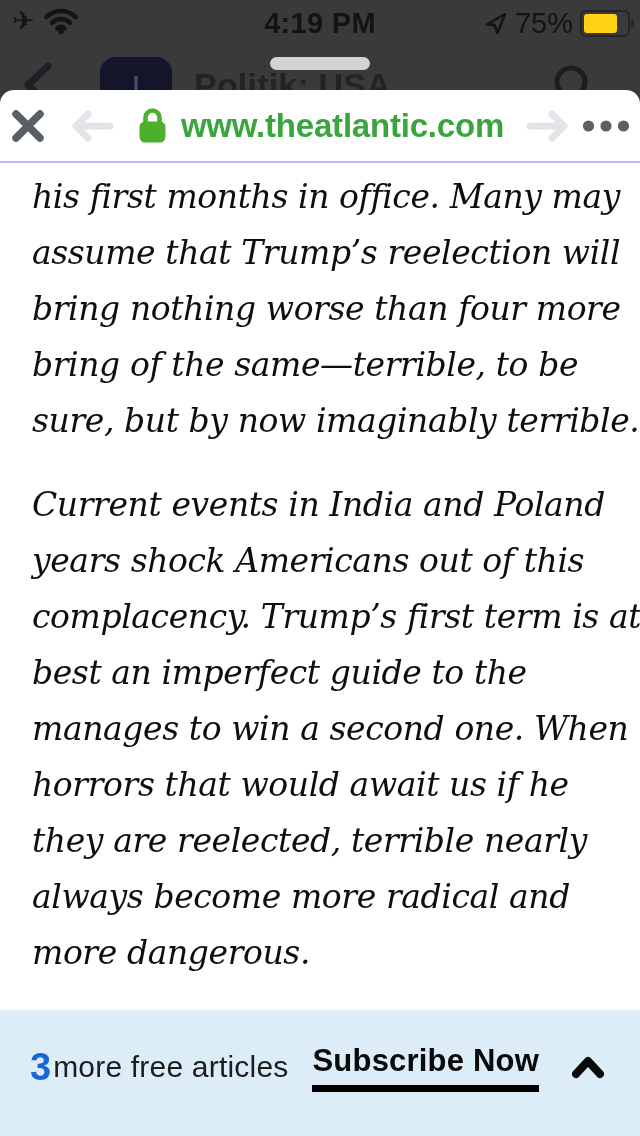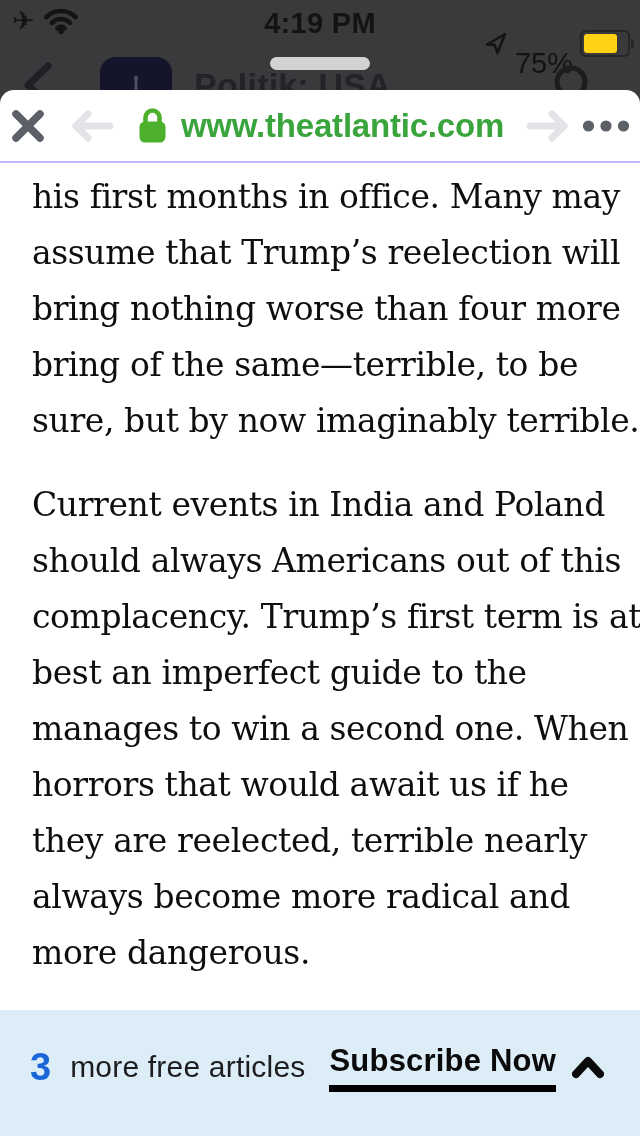--- a/index.html
+++ b/index.html
@@ -9,21 +9,21 @@
     font-family:"Liberation Sans", sans-serif;
     -webkit-font-smoothing:antialiased;
   }
   
   .statusbar{position:absolute;top:0;left:0;width:640px;height:44px;z-index:1;}
   .sb-left{position:absolute;left:12px;top:6px;display:flex;align-items:center;gap:9px;}
   .sb-plane{font-family:"DejaVu Sans",sans-serif;font-size:27px;color:#141416;line-height:30px;}
   .sb-time{position:absolute;top:7px;left:0;width:640px;text-align:center;
            font-size:29px;font-weight:700;color:#131315;letter-spacing:.3px;}
   .sb-right{position:absolute;right:10px;top:7px;display:flex;align-items:center;gap:7px;}
-  .sb-batt-pct{font-size:29px;color:#131315;margin-top:40px;}
+  .sb-batt-pct{font-size:29px;color:#131315;}
   .battery{position:relative;width:46px;height:23px;border:2px solid #262628;border-radius:6px;}
   .battery .fill{position:absolute;left:2px;top:2px;bottom:2px;width:72%;border-radius:3px;}
   .battery .nub{position:absolute;right:-6px;top:7px;width:3px;height:9px;background:#262628;border-radius:0 2px 2px 0;}
   
   .bg-app{position:absolute;top:44px;left:0;width:640px;height:120px;z-index:1;}
   .grabber{position:absolute;left:270px;top:13px;width:100px;height:13px;border-radius:7px;background:#d2d2d4;}
   .bg-back{position:absolute;left:22px;top:18px;}
   .bg-appicon{position:absolute;left:100px;top:13px;width:72px;height:72px;border-radius:16px;background:#14142a;overflow:hidden;}
   .bg-apptitle{position:absolute;left:194px;top:22px;font-size:34px;font-weight:700;color:#232327;letter-spacing:.2px;}
   .bg-search{position:absolute;left:552px;top:18px;}
@@ -34,28 +34,28 @@
   .tb-close{width:40px;height:40px;display:flex;align-items:center;justify-content:center;}
   .tb-back{margin-left:18px;width:50px;height:40px;display:flex;align-items:center;justify-content:center;}
   .tb-url{flex:1;display:flex;align-items:center;justify-content:center;gap:12px;min-width:0;}
   .tb-urltext{font-size:33px;font-weight:600;letter-spacing:-.2px;}
   .tb-fwd{margin-right:8px;width:50px;height:40px;display:flex;align-items:center;justify-content:center;}
   .tb-dots{width:48px;height:40px;display:flex;align-items:center;justify-content:center;}
   
   .article{padding:6px 32px 0 32px;color:#0e0e0e;
            font-family:"DejaVu Serif","Liberation Serif",serif;
            font-size:33px;letter-spacing:-.4px;}
-  .article .para{margin:0 0 28px 0;}
+  .article .para{margin:0 0 28px 0;font-style:italic;}
   .article .tline{line-height:56px;white-space:nowrap;}
   
   .banner{position:absolute;left:0;bottom:0;width:640px;height:126px;z-index:3;
           display:flex;align-items:center;box-sizing:border-box;
           padding:0 36px 12px 30px;}
   .banner-count{font-size:38px;font-weight:700;line-height:1;}
-  .banner-msg{margin-left:19px;font-size:30px;color:#1d1d1f;letter-spacing:.2px;}
+  .banner-msg{margin-left:2px;font-size:30px;color:#1d1d1f;letter-spacing:.2px;}
   .banner-cta{margin-left:24px;font-size:31px;font-weight:700;color:#0a0a0a;
               letter-spacing:.2px;padding-bottom:6px;border-bottom:7px solid #000000;
               cursor:pointer;}
   .banner-chevron{margin-left:auto;display:flex;align-items:center;}
   svg{display:block;}
 </style>
 </head>
 <body>
 
 <div class="statusbar">
@@ -142,21 +142,21 @@
   <div class="article">
     <div class="para">
         <div class="tline">his first months in office. Many may</div>
         <div class="tline">assume that Trump’s reelection will</div>
         <div class="tline">bring nothing worse than four more</div>
         <div class="tline">bring of the same—terrible, to be</div>
         <div class="tline">sure, but by now imaginably terrible.</div>
       </div>
     <div class="para">
         <div class="tline">Current events in India and Poland</div>
-        <div class="tline">should always Americans out of this</div>
+        <div class="tline">years shock Americans out of this</div>
         <div class="tline">complacency. Trump’s first term is at</div>
         <div class="tline">best an imperfect guide to the</div>
         <div class="tline">manages to win a second one. When</div>
         <div class="tline">horrors that would await us if he</div>
         <div class="tline">they are reelected, terrible nearly</div>
         <div class="tline">always become more radical and</div>
         <div class="tline">more dangerous.</div>
       </div>
   </div>
 </div>

